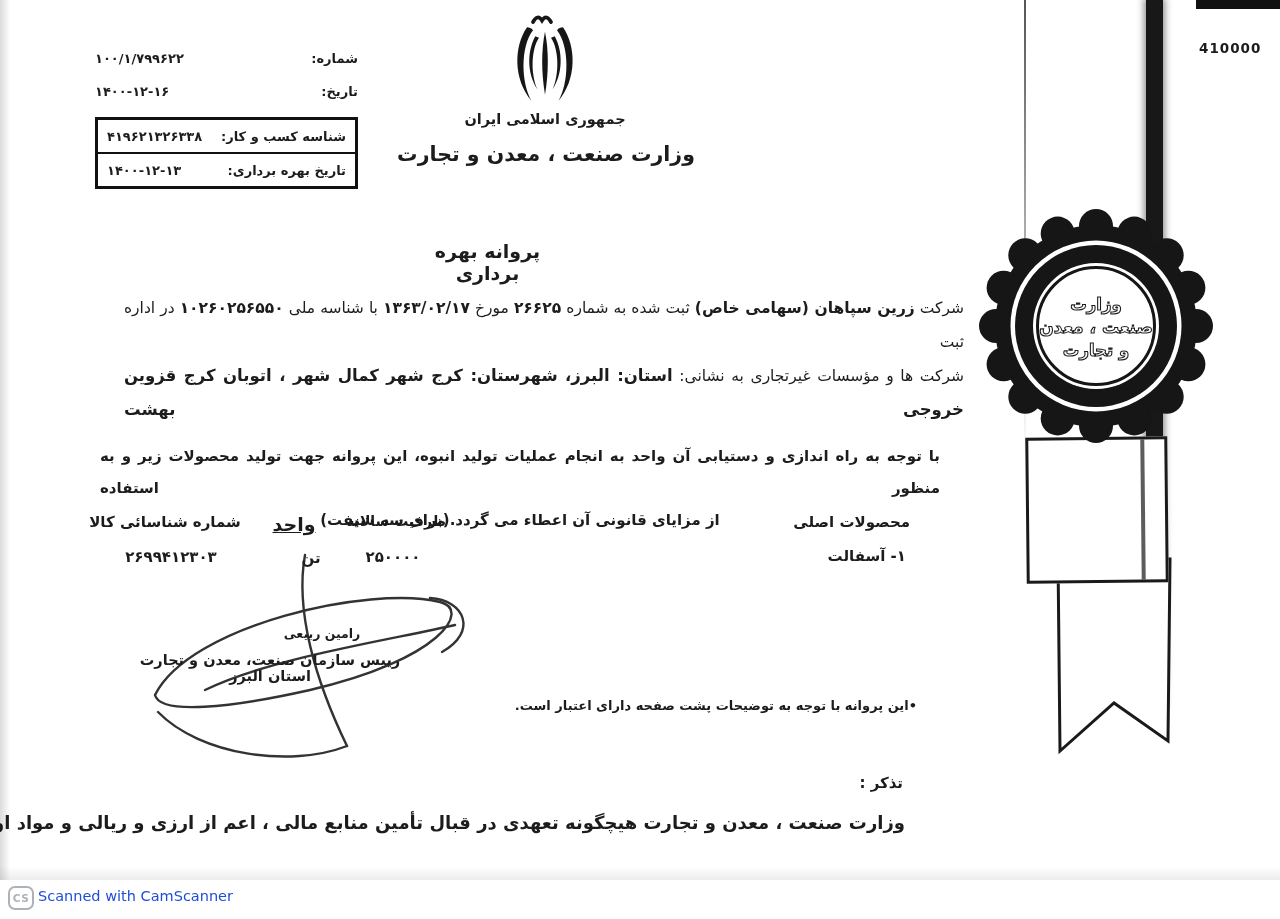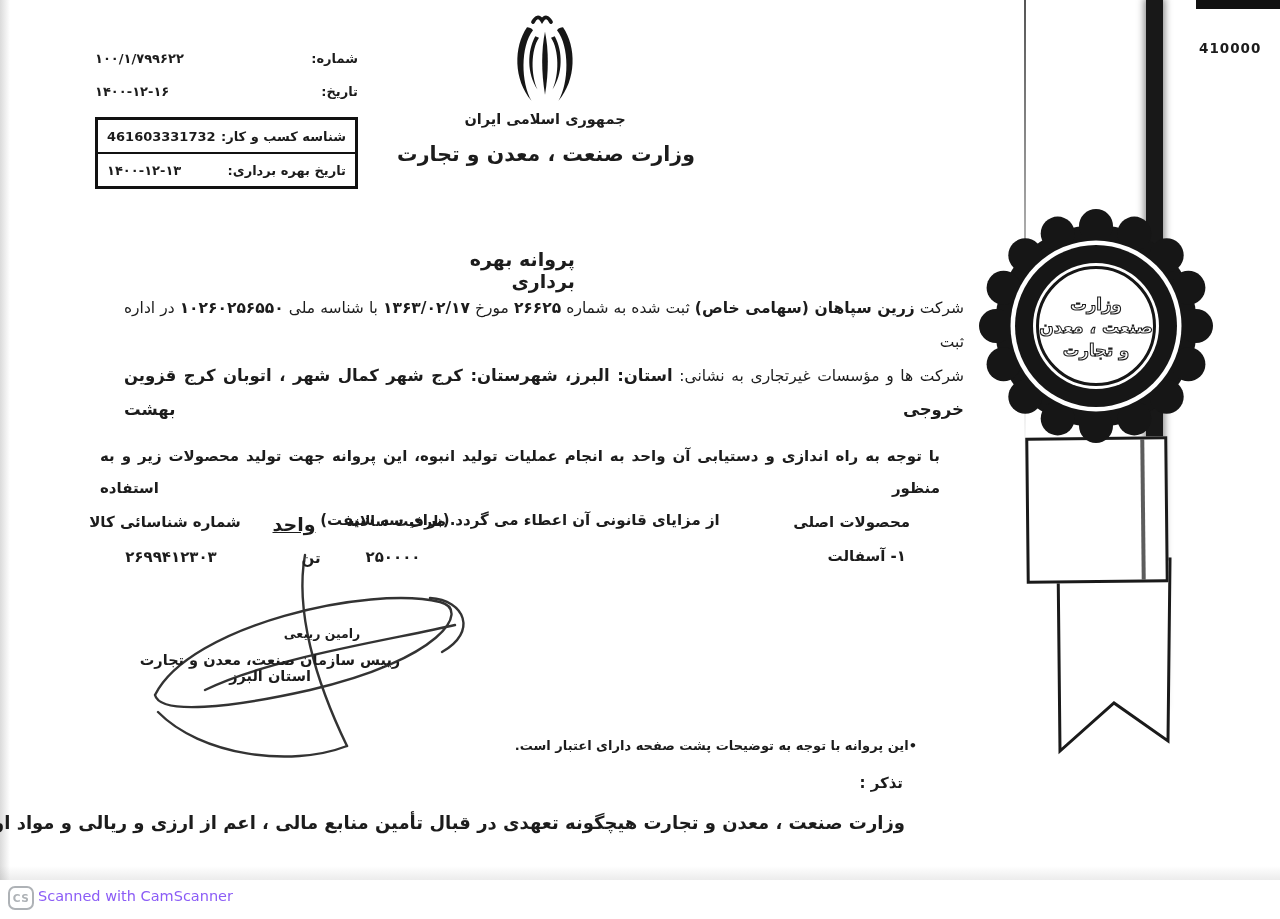--- a/index.html
+++ b/index.html
@@ -17,21 +17,21 @@
   .par{direction:rtl;font-size:15.5px;line-height:34px;text-align:justify;}
   .jline{text-align:justify;text-align-last:justify;}
   .bold-big{font-weight:bold;font-size:16.5px;}
   
   .band{background:#181818;filter:blur(0.6px);box-shadow:0 0 7px 2px rgba(25,25,25,.5);}
   .banner{background:#fff;border:3px solid #1a1a1a;transform:rotate(-0.6deg);}
   .banner-fold{position:absolute;left:112px;top:0;width:4px;height:100%;background:#262626;opacity:.75;}
   
   .cs-box{width:22px;height:20px;border:2px solid #aeb2b6;border-radius:4px;color:#aeb2b6;
           font-size:10.5px;font-weight:bold;display:flex;align-items:center;justify-content:center;letter-spacing:.5px;}
-  .cs-text{color:#8b5cf6;font-size:14.5px;}
+  .cs-text{color:#1d4ed8;font-size:14.5px;}
   .center{text-align:center;}
   .nowrap{white-space:nowrap;}
 </style>
 </head>
 <body>
 
 <div class="page">
 
   <div class="abs" style="left:0;top:0;width:10px;height:880px;background:linear-gradient(to right,rgba(90,90,90,.22),transparent);"></div>
   <div class="abs" style="left:0;top:866px;width:1280px;height:14px;background:linear-gradient(to bottom,transparent,rgba(120,120,120,.14));"></div>
@@ -41,21 +41,21 @@
       <span>شماره:</span>
       <span class="rtl">۱۰۰/۱/۷۹۹۶۲۲</span>
     </div>
     <div class="meta-row" style="margin-top:9px;">
       <span>تاریخ:</span>
       <span class="rtl">۱۴۰۰-۱۲-۱۶</span>
     </div>
     <div class="meta-box" style="margin-top:14px;">
       <div class="meta-row">
         <span>شناسه کسب و کار:</span>
-        <span class="rtl">461603331732</span>
+        <span class="rtl">۴۱۹۶۲۱۳۲۶۳۳۸</span>
       </div>
       <div class="meta-row">
         <span>تاریخ بهره برداری:</span>
         <span class="rtl">۱۴۰۰-۱۲-۱۳</span>
       </div>
     </div>
   </div>
 
   <svg class="abs" style="left:500px;top:12px;" width="90" height="98" viewBox="0 0 120 130">
     <g fill="#161616" stroke="none">
@@ -64,21 +64,21 @@
       <path d="M47,32 C36,52 36,82 50,103 C41,84 41,50 52,34 Z"></path>
       <path d="M73,32 C84,52 84,82 70,103 C79,84 79,50 68,34 Z"></path>
       <path d="M36,20 C18,46 18,90 42,118 C28,94 27,46 44,24 C42,21 39,20 36,20 Z"></path>
       <path d="M84,20 C102,46 102,90 78,118 C92,94 93,46 76,24 C78,21 81,20 84,20 Z"></path>
     </g>
   </svg>
 
   <div class="abs b center" style="left:435px;top:111px;width:220px;font-size:14.5px;">جمهوری اسلامی ایران</div>
   <div class="abs b center" style="left:380px;top:142px;width:332px;font-size:20.5px;">وزارت صنعت ، معدن و تجارت</div>
 
-  <div class="abs b center" style="left:400px;top:248px;width:175px;font-size:19px;text-align:right;">پروانه بهره برداری</div>
+  <div class="abs b center" style="left:400px;top:240px;width:175px;font-size:19px;">پروانه بهره برداری</div>
 
   <div class="abs par" style="left:100px;top:291px;width:840px;margin-left:24px;">
     <div class="jline">
       <span>شرکت </span><span class="b">زرین سپاهان (سهامی خاص)</span><span> ثبت شده به شماره </span><span class="b">۲۶۶۲۵</span><span> مورخ </span><span class="b">۱۳۶۳/۰۲/۱۷</span><span> با شناسه ملی </span><span class="b">۱۰۲۶۰۲۵۶۵۵۰</span><span> در اداره ثبت</span>
     </div>
     <div class="jline">
       <span>شرکت ها و مؤسسات غیرتجاری به نشانی: </span><span class="bold-big">استان: البرز، شهرستان: کرج شهر کمال شهر ، اتوبان کرج قزوین خروجی بهشت</span>
     </div>
   </div>
 
@@ -103,21 +103,21 @@
   <svg class="abs" style="left:110px;top:540px;" width="440" height="230" viewBox="0 0 440 230">
     <g fill="none" stroke="#222" stroke-width="2.4" stroke-linecap="round" opacity="0.92">
       <path d="M45,155 C80,85 260,45 330,62 C362,70 330,120 200,150 C120,168 50,175 45,155 Z"></path>
       <path d="M195,15 C185,70 205,140 237,206"></path>
       <path d="M237,206 C180,228 90,215 48,172"></path>
       <path d="M320,58 C355,60 368,92 332,112"></path>
       <path d="M95,150 C160,118 280,100 345,85"></path>
     </g>
   </svg>
 
-  <div class="abs b rtl nowrap" style="right:363px;top:698px;font-size:13px;margin-top:40px;">•این پروانه با توجه به توضیحات پشت صفحه دارای اعتبار است.</div>
+  <div class="abs b rtl nowrap" style="right:363px;top:698px;font-size:13px;">•این پروانه با توجه به توضیحات پشت صفحه دارای اعتبار است.</div>
 
   <div class="abs b rtl" style="right:377px;top:774px;font-size:15px;margin-left:32px;">تذکر :</div>
   <div class="abs b rtl nowrap" style="right:375px;top:812px;font-size:18px;text-align:right;">وزارت صنعت ، معدن و تجارت هیچگونه تعهدی در قبال تأمین منابع مالی ، اعم از ارزی و ریالی و مواد اولیه نخواهد داشت .</div>
 
   <div class="abs" style="left:1024px;top:0;width:2px;height:458px;background:linear-gradient(to bottom,#555,rgba(85,85,85,0));"></div>
   <div class="abs band" style="left:1146px;top:0;width:17px;height:706px;"></div>
   <div class="abs" style="left:1196px;top:0;width:84px;height:9px;background:#111;"></div>
   <div class="abs b" style="left:1199px;top:40px;font-size:13.5px;letter-spacing:1px;direction:ltr;">410000</div>
 
   <svg class="abs" style="left:1050px;top:555px;" width="130" height="205" viewBox="0 0 130 205">

